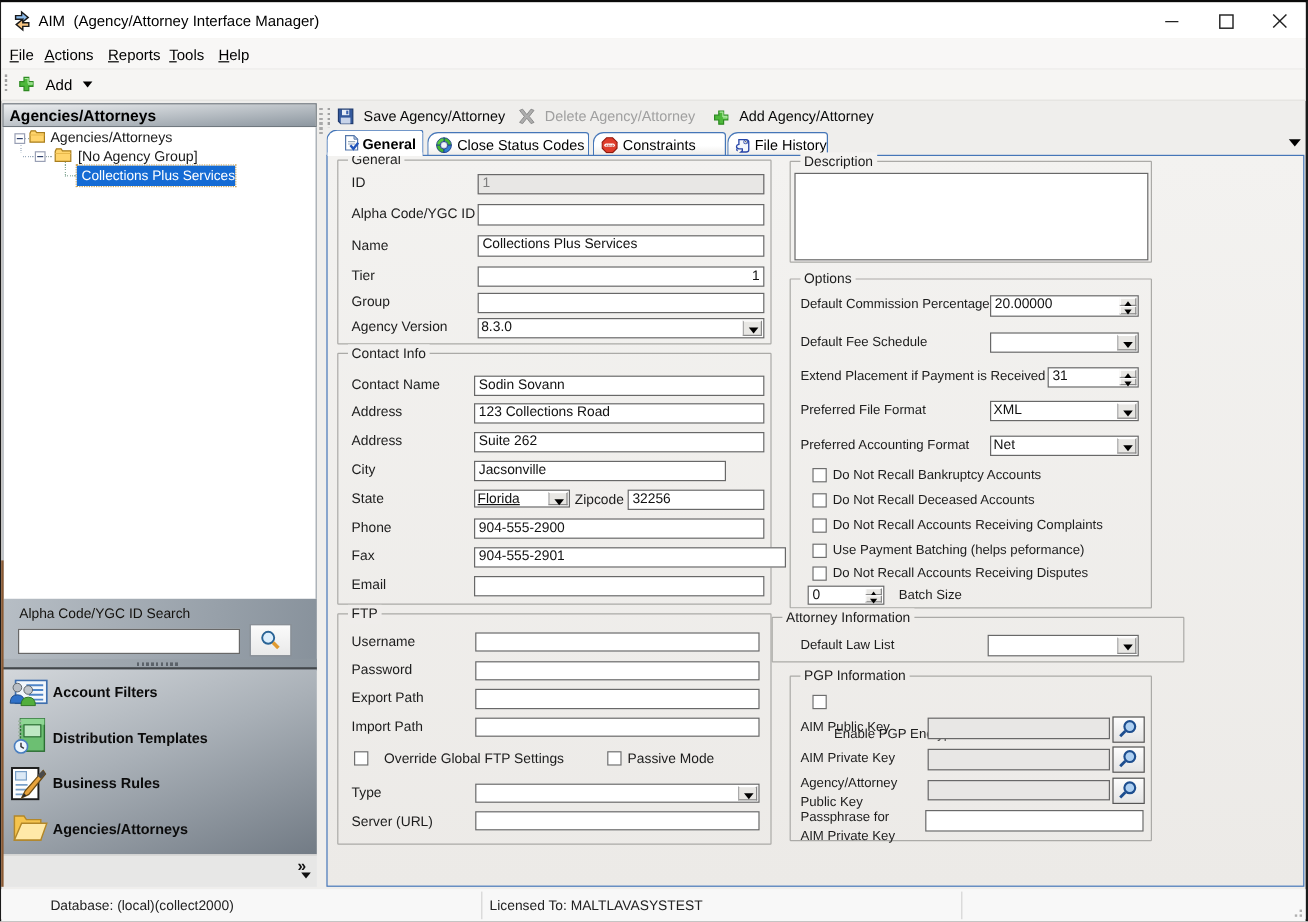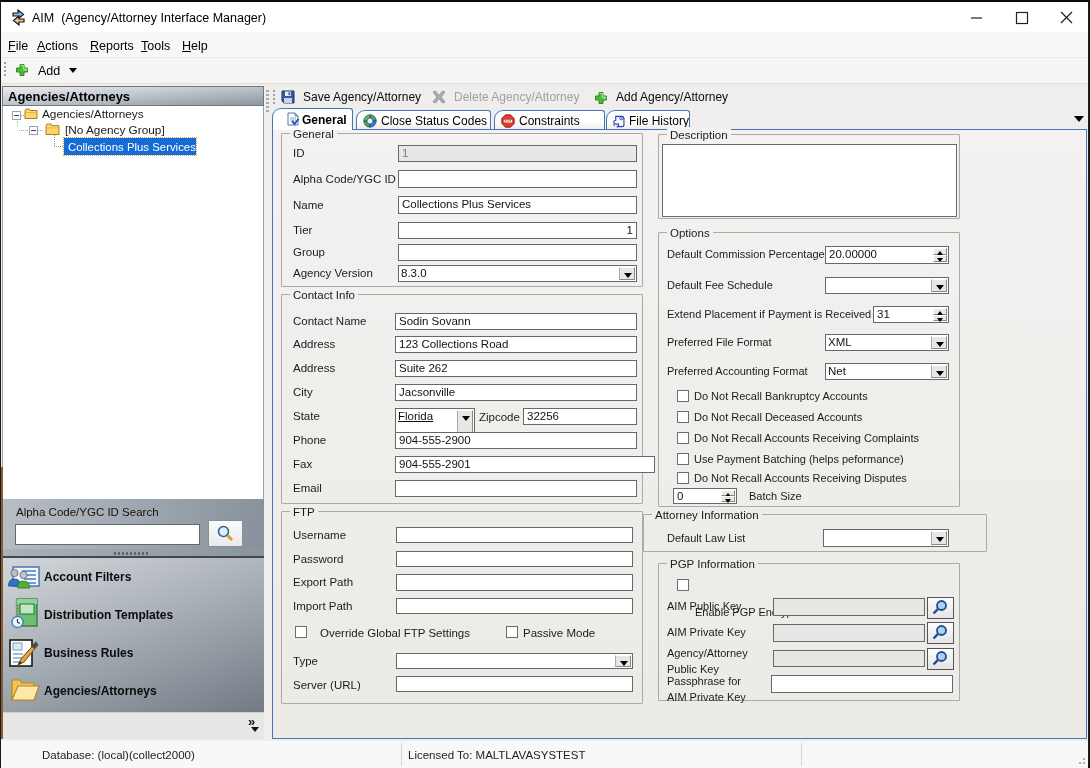--- a/index.html
+++ b/index.html
@@ -269,23 +269,23 @@
     <div class="grp" style="left:280px;top:292px;width:362px;height:210px;">
       <div class="glb" style="background:#f1f0ee;">Contact Info</div>
     </div>
     <div class="lbl" style="left:292px;top:311px;">Contact Name</div>
     <div class="tb" style="left:394px;top:311px;width:242px;height:17px;">Sodin Sovann</div>
     <div class="lbl" style="left:292px;top:334px;">Address</div>
     <div class="tb" style="left:394px;top:334px;width:242px;height:17px;">123 Collections Road</div>
     <div class="lbl" style="left:292px;top:358px;">Address</div>
     <div class="tb" style="left:394px;top:358px;width:242px;height:17px;">Suite 262</div>
     <div class="lbl" style="left:292px;top:382px;">City</div>
-    <div class="tb" style="left:394px;top:382px;width:242px;height:17px;">Jacsonville</div>
+    <div class="tb" style="left:394px;top:382px;width:210px;height:17px;">Jacsonville</div>
     <div class="lbl" style="left:292px;top:406px;">State</div>
-    <div class="combo" style="left:394px;top:406px;width:80px;height:32px;text-decoration:underline;">Florida<div class="cbtn"></div></div>
+    <div class="combo" style="left:394px;top:406px;width:80px;height:15px;text-decoration:underline;">Florida<div class="cbtn"></div></div>
     <div class="lbl" style="left:478px;top:407px;">Zipcode</div>
     <div class="tb" style="left:522px;top:406px;width:114px;height:17px;">32256</div>
     <div class="lbl" style="left:292px;top:430px;">Phone</div>
     <div class="tb" style="left:394px;top:430px;width:242px;height:17px;">904-555-2900</div>
     <div class="lbl" style="left:292px;top:454px;">Fax</div>
     <div class="tb" style="left:394px;top:454px;width:260px;height:17px;">904-555-2901</div>
     <div class="lbl" style="left:292px;top:478px;">Email</div>
     <div class="tb" style="left:394px;top:478px;width:242px;height:17px;"></div>
 
     <div class="grp" style="left:280px;top:509px;width:362px;height:193px;">

